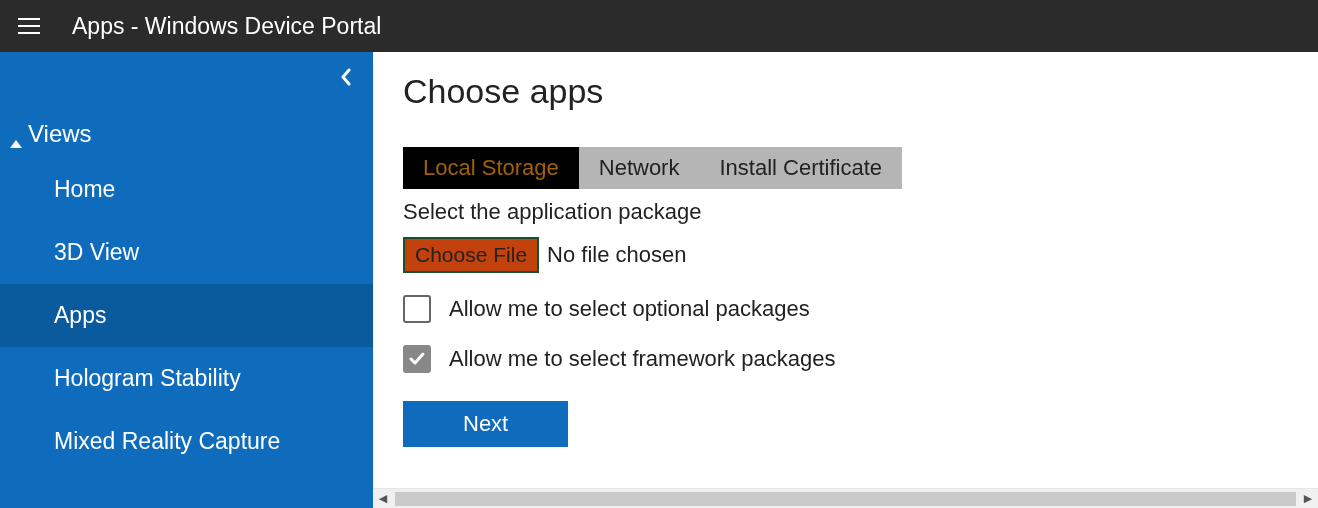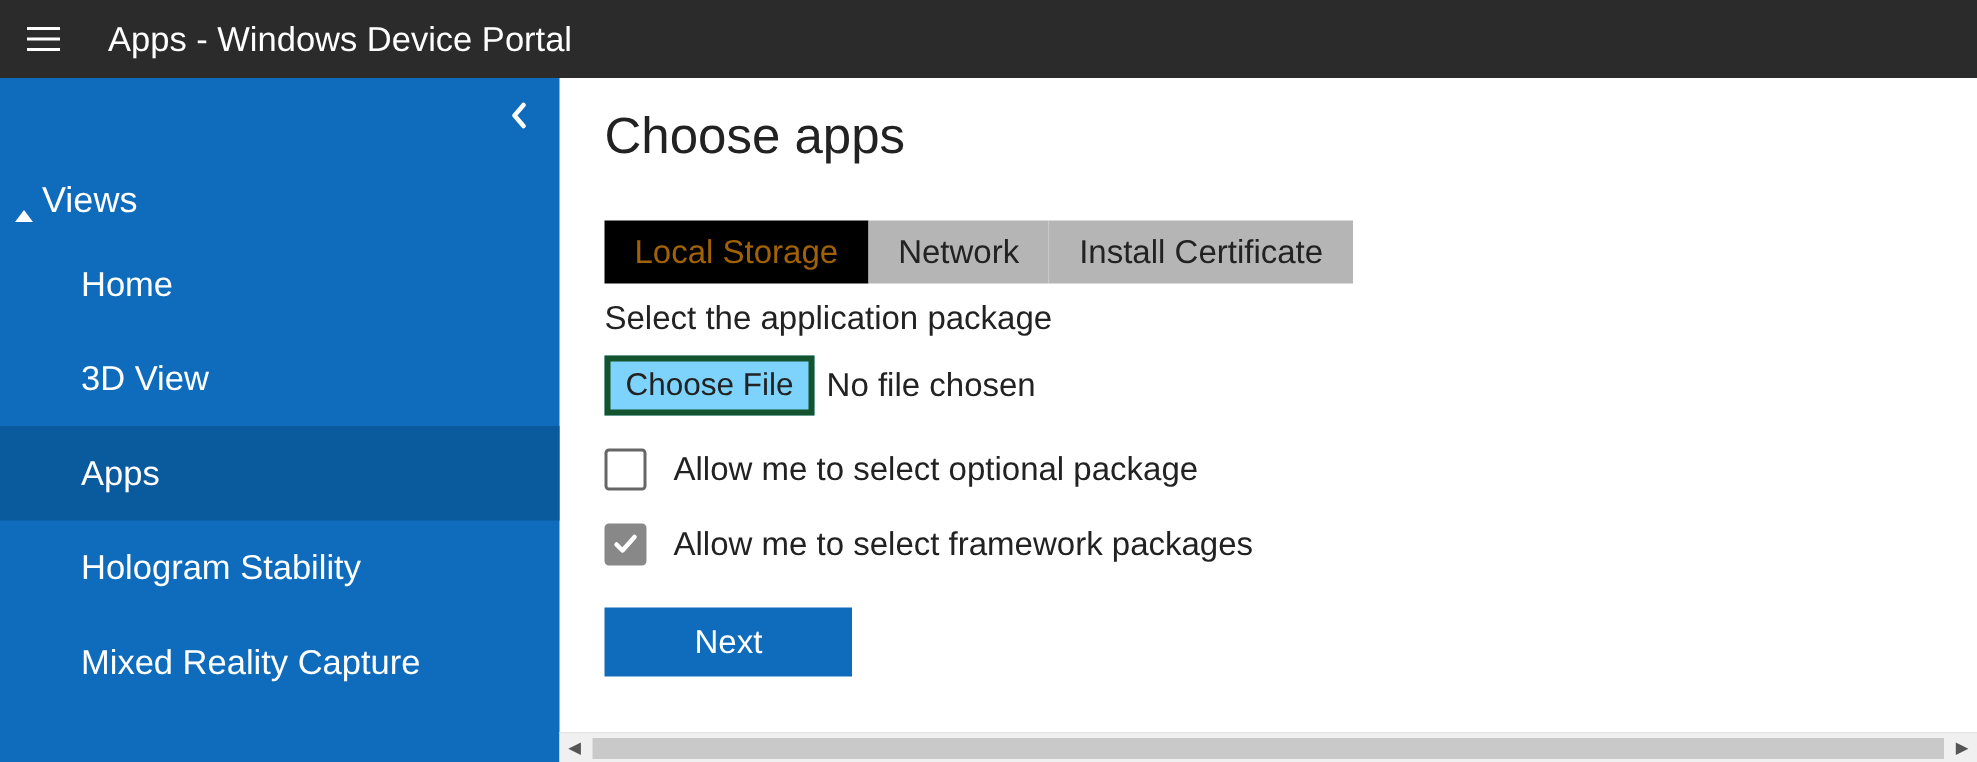--- a/index.html
+++ b/index.html
@@ -120,22 +120,22 @@
       margin-top: 10px;
       color: #222;
     }
     .file-row {
       display: flex;
       align-items: center;
       margin-top: 12px;
       gap: 8px;
     }
     .choose-file-btn {
-      background: #7dd3fc;
-      border: 4px solid #14532d;
+      background: #c2410c;
+      border: 2px solid #14532d;
       padding: 4px 10px;
       font-size: 21px;
       font-family: inherit;
       cursor: pointer;
       color: #222;
     }
     .file-status {
       font-size: 22px;
       color: #222;
     }
@@ -263,21 +263,21 @@
 
       <div class="file-row">
         <button class="choose-file-btn">Choose File</button>
         <span class="file-status">No file chosen</span>
       </div>
 
       <div class="checkbox-row">
         <div class="checkbox">
           
         </div>
-        <span class="checkbox-label">Allow me to select optional package</span>
+        <span class="checkbox-label">Allow me to select optional packages</span>
       </div>
 
       <div class="checkbox-row">
         <div class="checkbox checked">
           <svg width="18" height="18" viewBox="0 0 18 18">
             <path d="M3 9 L7 13 L15 4" stroke="#fff" stroke-width="3" fill="none" stroke-linecap="round" stroke-linejoin="round"></path>
           </svg>
         </div>
         <span class="checkbox-label">Allow me to select framework packages</span>
       </div>

